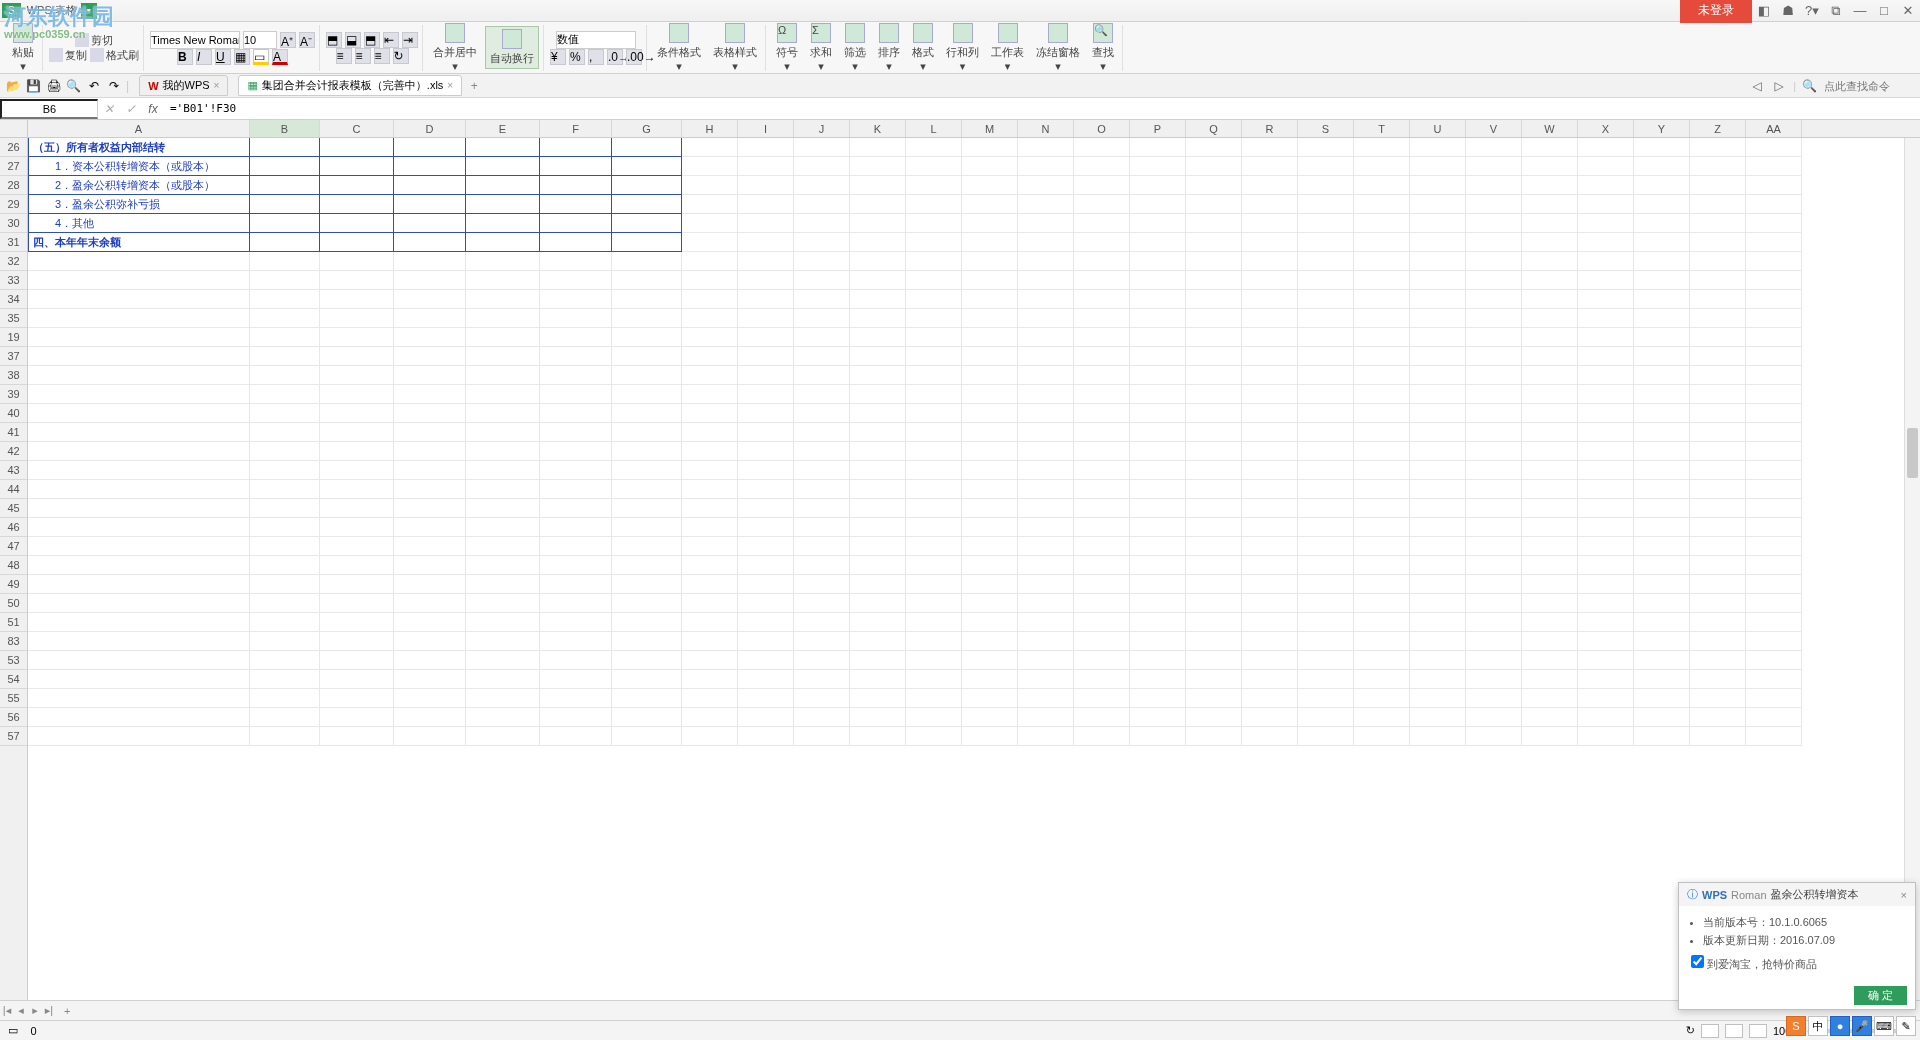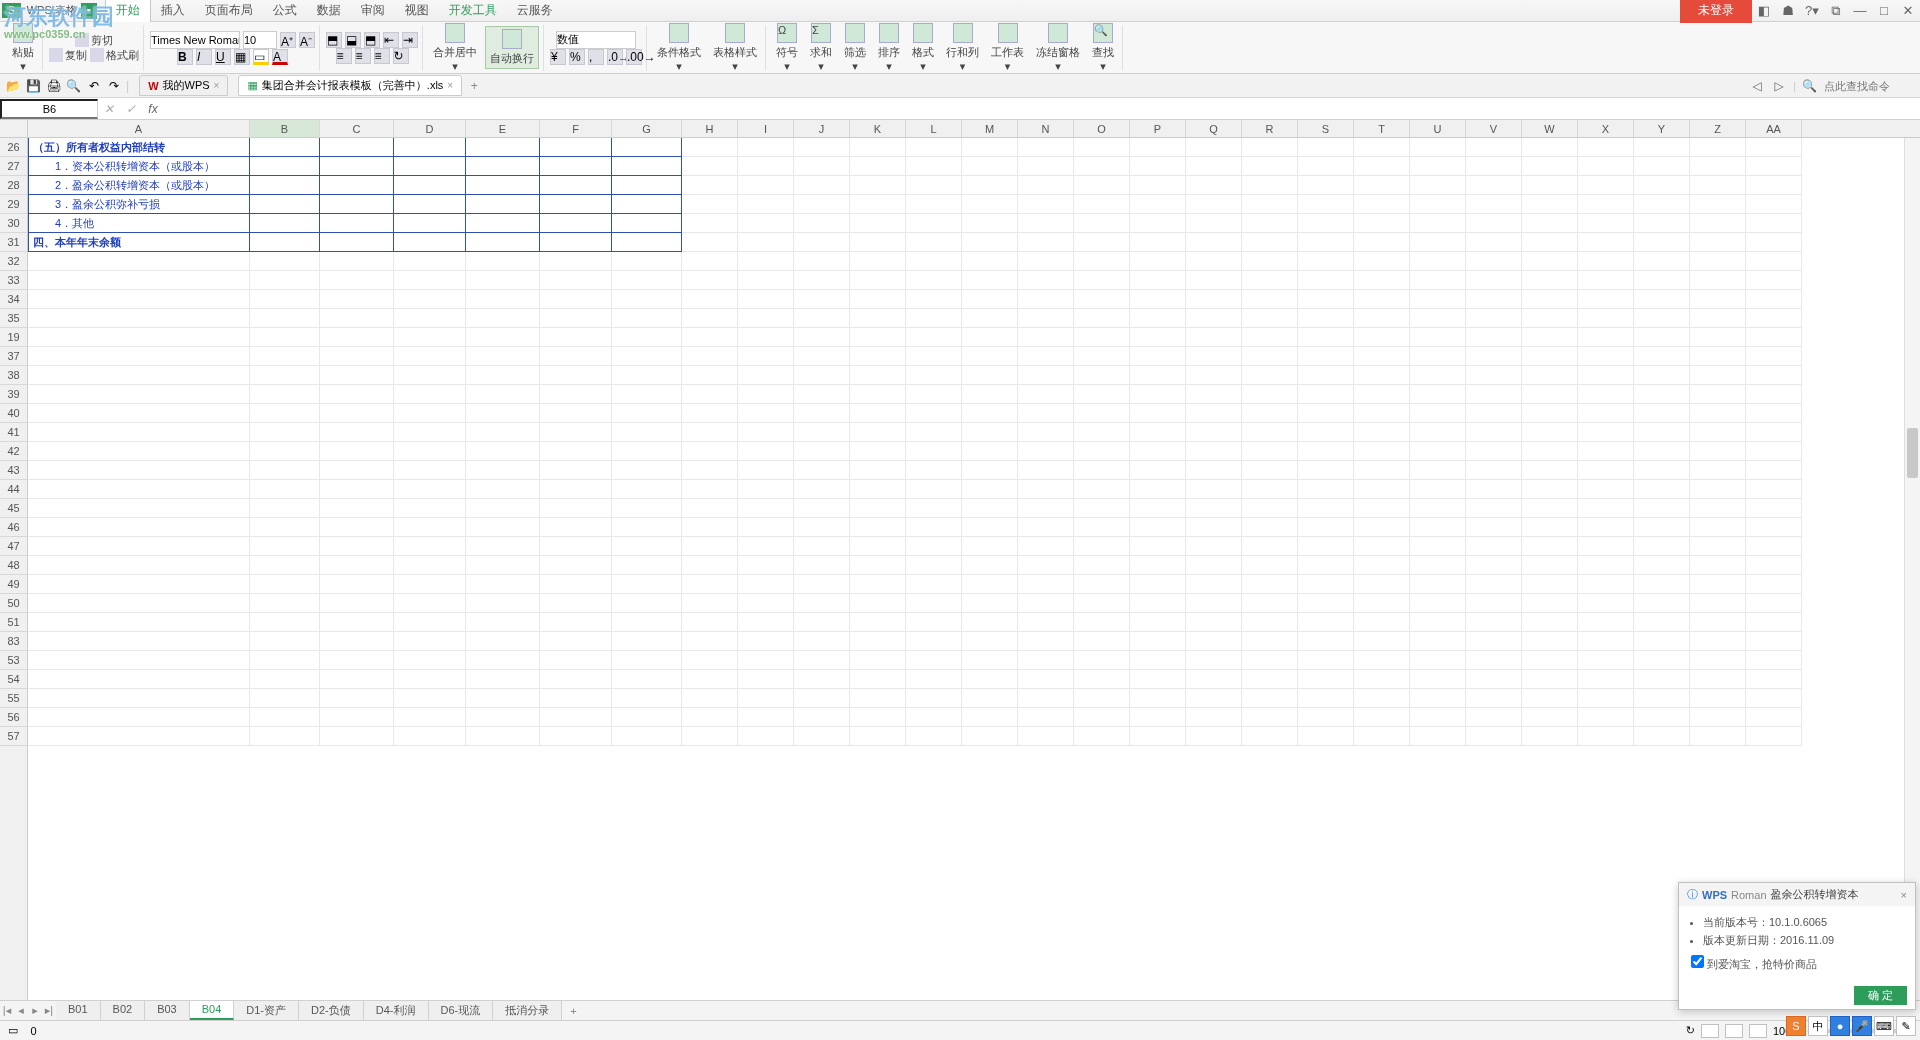--- a/index.html
+++ b/index.html
@@ -105,31 +105,20 @@
 
 <div class="watermark">
   <span>河东软件园</span>
   <span class="sub">www.pc0359.cn</span>
 </div>
 
 <div class="titlebar">
   <span class="app-badge">S</span>
   <span class="app-name">WPS 表格</span>
   <span class="menu-dd">▾</span>
-  <div class="ribbon-tabs" id="ribbon-tabs">
-      <span class="ribbon-tab active green">开始</span>
-      <span class="ribbon-tab">插入</span>
-      <span class="ribbon-tab">页面布局</span>
-      <span class="ribbon-tab">公式</span>
-      <span class="ribbon-tab">数据</span>
-      <span class="ribbon-tab">审阅</span>
-      <span class="ribbon-tab">视图</span>
-      <span class="ribbon-tab green">开发工具</span>
-      <span class="ribbon-tab">云服务</span>
-    </div>
   <div class="title-right">
     <span class="login-btn">未登录</span>
     <span class="tr-icon">◧</span>
     <span class="tr-icon">☗</span>
     <span class="tr-icon">?▾</span>
     <span class="tr-icon">⧉</span>
     <span class="tr-icon">—</span>
     <span class="tr-icon">□</span>
     <span class="tr-icon">✕</span>
   </div>
@@ -246,20 +235,21 @@
     <span class="qa-ic">🔍</span>
     <input class="search-cmd" placeholder="点此查找命令" style="">
   </div>
 </div>
 
 <div class="formula-bar">
   <input class="name-box" value="B6" style="">
   <span class="fx-ic" style="color:#aaa">✕</span>
   <span class="fx-ic" style="color:#aaa">✓</span>
   <span class="fx-ic">fx</span>
+  <input class="formula-input" value="='B01'!F30" style="">
 </div>
 
 <div class="grid-wrap">
   <div class="corner"></div>
   <div class="col-headers" id="col-headers">
       <div class="col-h" style="width: 222px;">A</div>
       <div class="col-h sel" style="width: 70px;">B</div>
       <div class="col-h" style="width: 74px;">C</div>
       <div class="col-h" style="width: 72px;">D</div>
       <div class="col-h" style="width: 74px;">E</div>
@@ -1254,31 +1244,20 @@
   <div class="vscroll">
       <div class="vthumb"></div>
     </div>
 </div>
 
 <div class="sheet-bar">
   <span class="sb-nav">|◂</span>
   <span class="sb-nav">◂</span>
   <span class="sb-nav">▸</span>
   <span class="sb-nav">▸|</span>
-  <div id="sheet-tabs" style="display:flex">
-      <div class="sheet-tab">B01</div>
-      <div class="sheet-tab">B02</div>
-      <div class="sheet-tab">B03</div>
-      <div class="sheet-tab active">B04</div>
-      <div class="sheet-tab">D1-资产</div>
-      <div class="sheet-tab">D2-负债</div>
-      <div class="sheet-tab">D4-利润</div>
-      <div class="sheet-tab">D6-现流</div>
-      <div class="sheet-tab">抵消分录</div>
-    </div>
   <span class="sheet-add">+</span>
 </div>
 
 <div class="status-bar">
   <span>▭</span>
   <span>0</span>
   <div class="sb-right">
     <span>↻</span>
     <span class="view-btn"></span>
     <span class="view-btn"></span>
@@ -1295,21 +1274,21 @@
 <div class="notify">
   <div class="notify-hd">
     <span style="color:#3080e0">ⓘ</span>
     <b>WPS</b>
       <span style="color:#888">Roman</span>
     <span style="color:#444">盈余公积转增资本</span>
     <span class="x">×</span>
   </div>
   <div class="notify-body">
     <li><span>当前版本号：</span><span>10.1.0.6065</span></li>
-    <li><span>版本更新日期：</span><span>2016.11.09</span></li>
+    <li><span>版本更新日期：</span><span>2016.07.09</span></li>
     <div style="margin-top:6px"><input type="checkbox" checked="" style=""> <span>到爱淘宝，抢特价商品</span></div>
   </div>
   <div class="notify-ft"><button class="notify-btn">确 定</button></div>
 </div>
 
 <div class="ime-bar">
   <span class="ime-ic orange">S</span>
   <span class="ime-ic">中</span>
   <span class="ime-ic blue">●</span>
   <span class="ime-ic blue">🎤</span>

